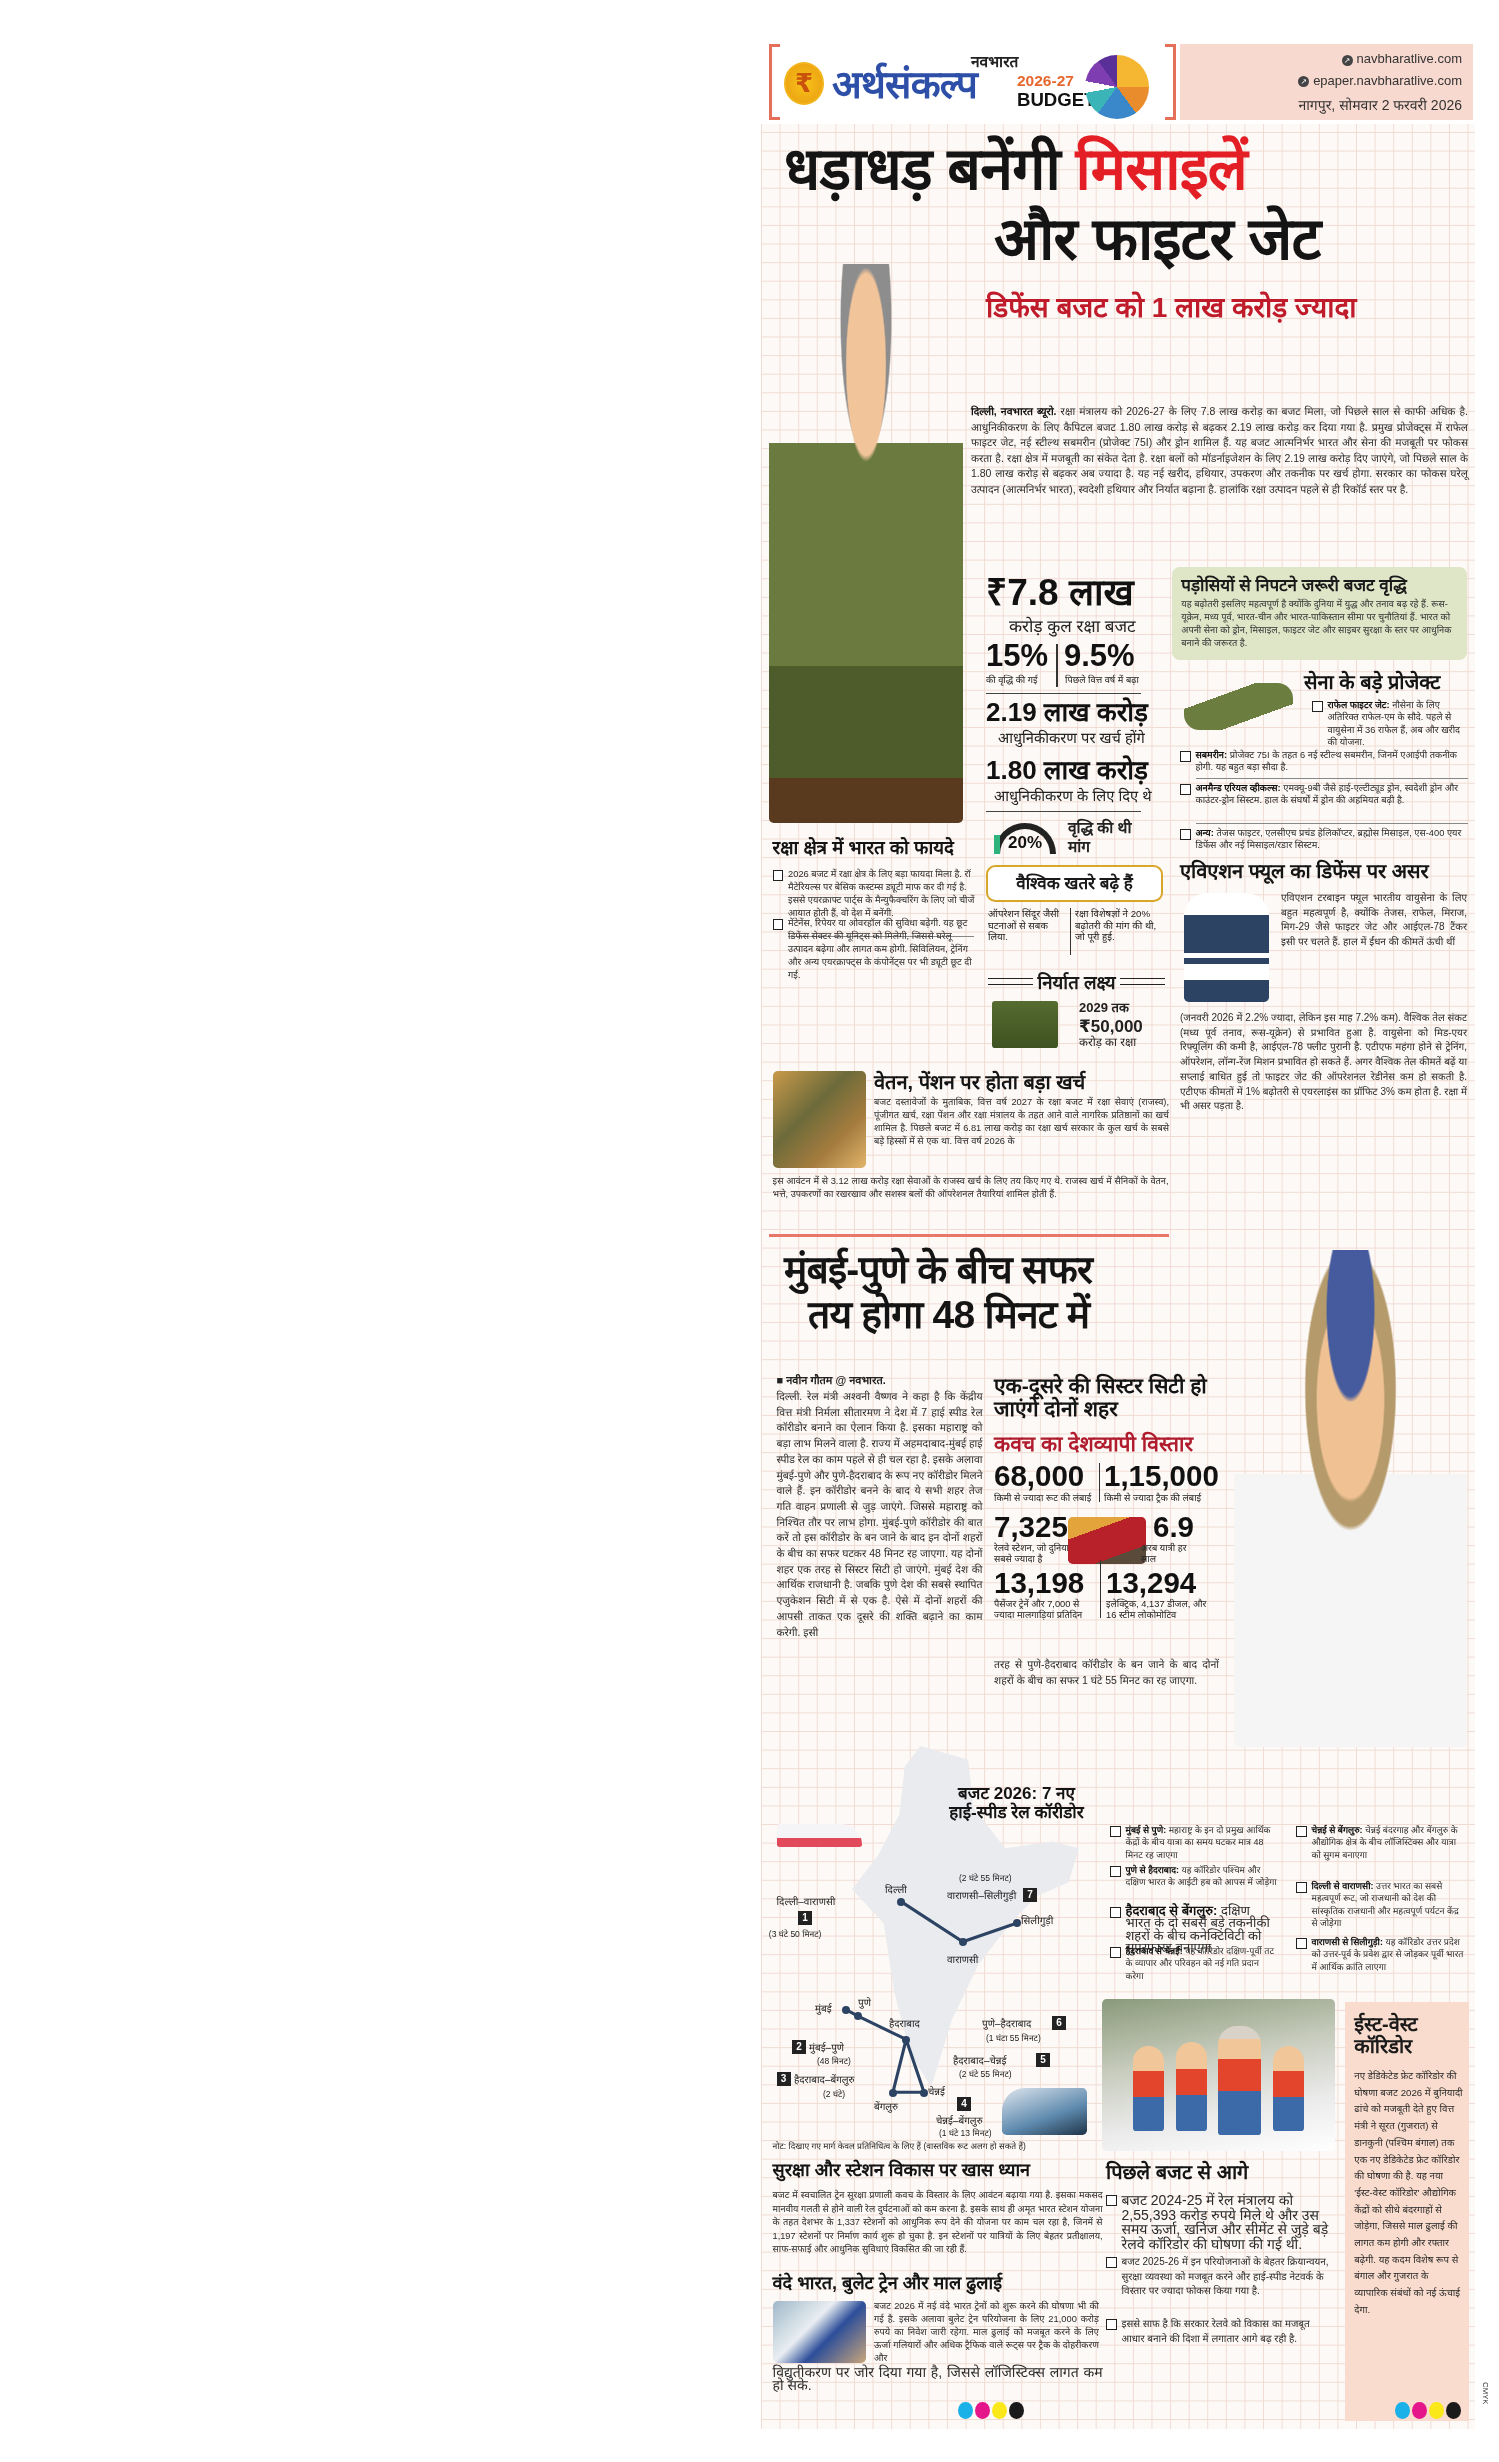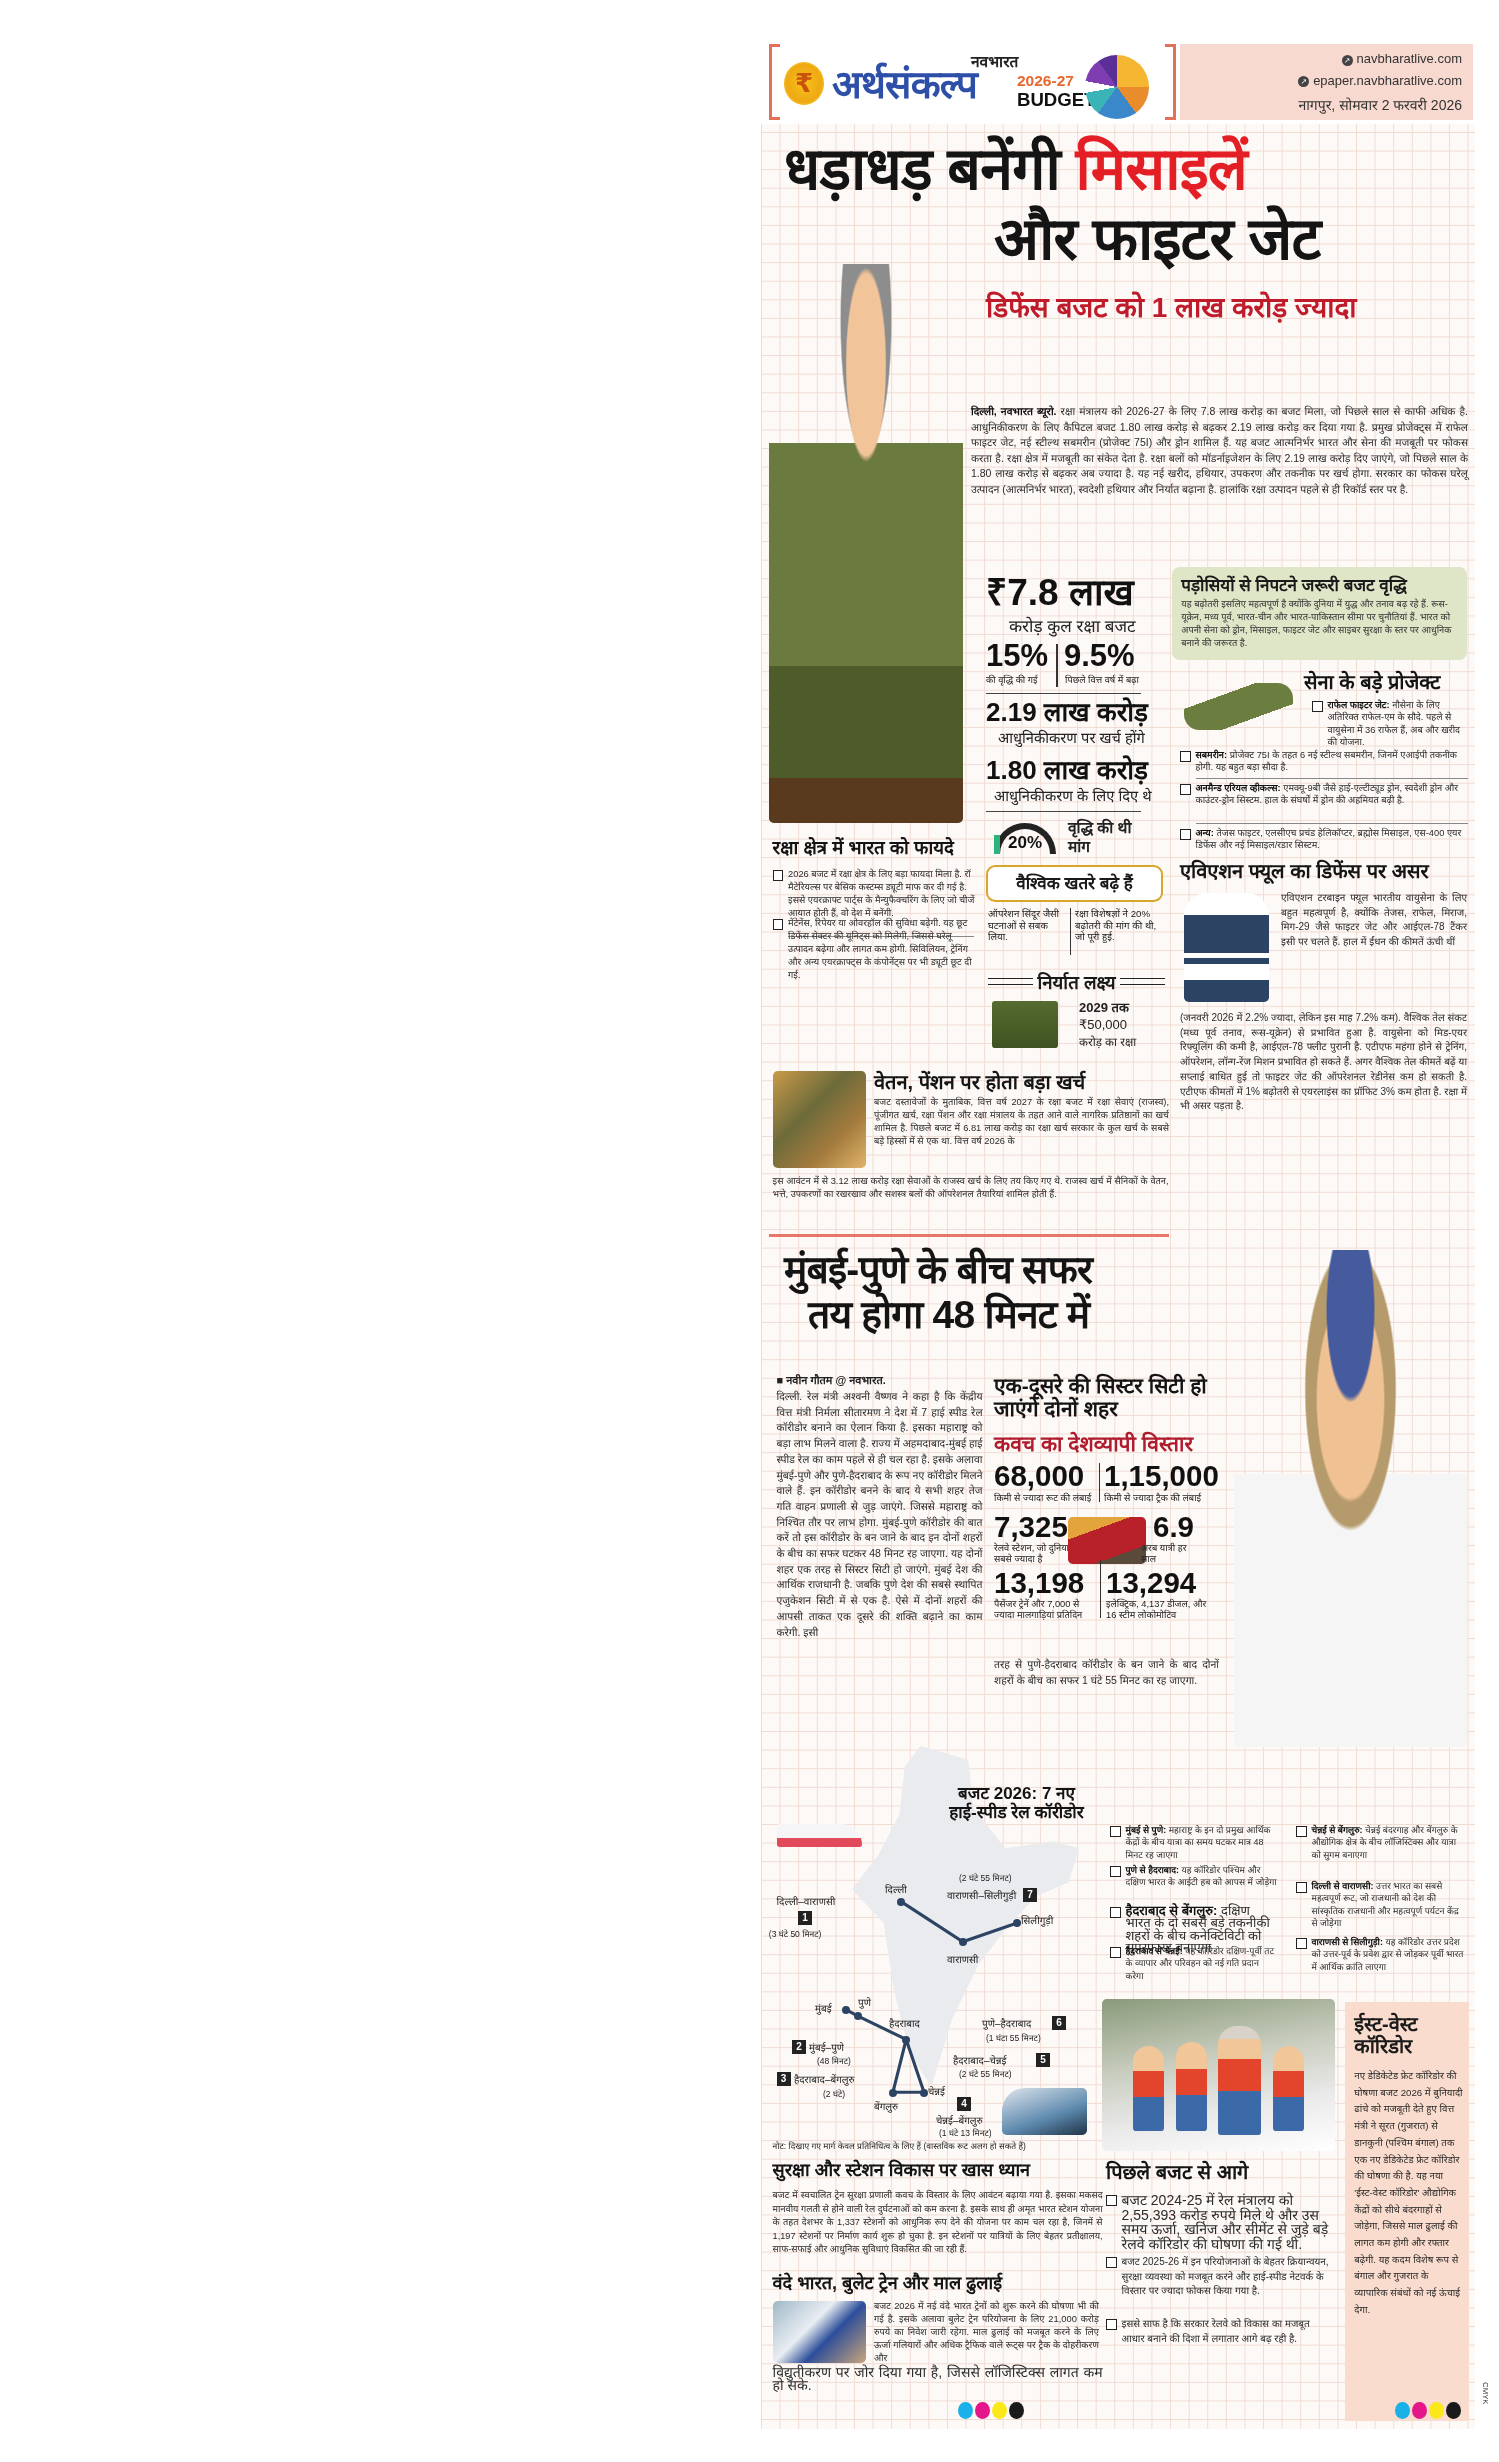--- a/index.html
+++ b/index.html
@@ -103,21 +103,21 @@
  <div class="cap" style="left:227px;top:869px;width:78px;font-size:9.7px">ऑपरेशन सिंदूर जैसी घटनाओं से सबक लिया.</div>
  <div class="vr" style="left:309px;top:869px;height:47px;width:0.8px"></div>
  <div class="cap" style="left:314px;top:869px;width:87px;font-size:9.7px">रक्षा विशेषज्ञों ने 20% बढ़ोतरी की मांग की थी, जो पूरी हुई.</div>
  <div class="abs" style="left:227px;top:930px;width:177px;display:flex;align-items:center;gap:4.7px">
   <span style="flex:1;height:7.8px;border-top:1.6px solid #222;border-bottom:1.6px solid #222"></span>
   <span style="font-weight:bold;font-size:18.6px">निर्यात लक्ष्य</span>
   <span style="flex:1;height:7.8px;border-top:1.6px solid #222;border-bottom:1.6px solid #222"></span>
  </div>
  <div class="abs" style="left:231px;top:962px;width:66px;height:47px;background:linear-gradient(#556b2f,#3f5222);border-radius:3.1px"></div>
  <div class="cap" style="left:318px;top:961px;font-size:13px;font-weight:bold">2029 तक</div>
- <div class="cap" style="left:318px;top:978px;font-size:13px;font-weight:normal">₹50,000</div>
+ <div class="cap" style="left:318px;top:978px;font-size:17px;font-weight:bold">₹50,000</div>
  <div class="cap" style="left:318px;top:996px;font-size:11.6px">करोड़ का रक्षा</div>
 
  <div class="greenbox" style="left:411px;top:528px;width:295px;height:93px">
   <div style="position:absolute;left:9.3px;top:6.2px;font-weight:bold;font-size:17px">पड़ोसियों से निपटने जरूरी बजट वृद्धि</div>
   <div style="position:absolute;left:9.3px;top:31px;width:279px;font-size:9.3px;line-height:13px;color:#333">यह बढ़ोतरी इसलिए महत्वपूर्ण है क्योंकि दुनिया में युद्ध और तनाव बढ़ रहे हैं. रूस-यूक्रेन, मध्य पूर्व, भारत-चीन और भारत-पाकिस्तान सीमा पर चुनौतियां हैं. भारत को अपनी सेना को ड्रोन, मिसाइल, फाइटर जेट और साइबर सुरक्षा के स्तर पर आधुनिक बनाने की जरूरत है.</div>
  </div>
 
  <div class="abs" style="left:423px;top:644px;width:109px;height:47px;background:linear-gradient(160deg,transparent 30%,#6b7d3f 30% 70%,transparent 70%);border-radius:15.5px"></div>
  <div class="sect" style="left:543px;top:632px;font-size:20px">सेना के बड़े प्रोजेक्ट</div>
  <div class="bullet" style="left:551px;top:660px;width:155px;font-size:9.3px;line-height:12.4px"><b>राफेल फाइटर जेट:</b> <span>नौसेना के लिए अतिरिक्त राफेल-एम के सौदे. पहले से वायुसेना में 36 राफेल हैं, अब और खरीद की योजना.</span></div>

